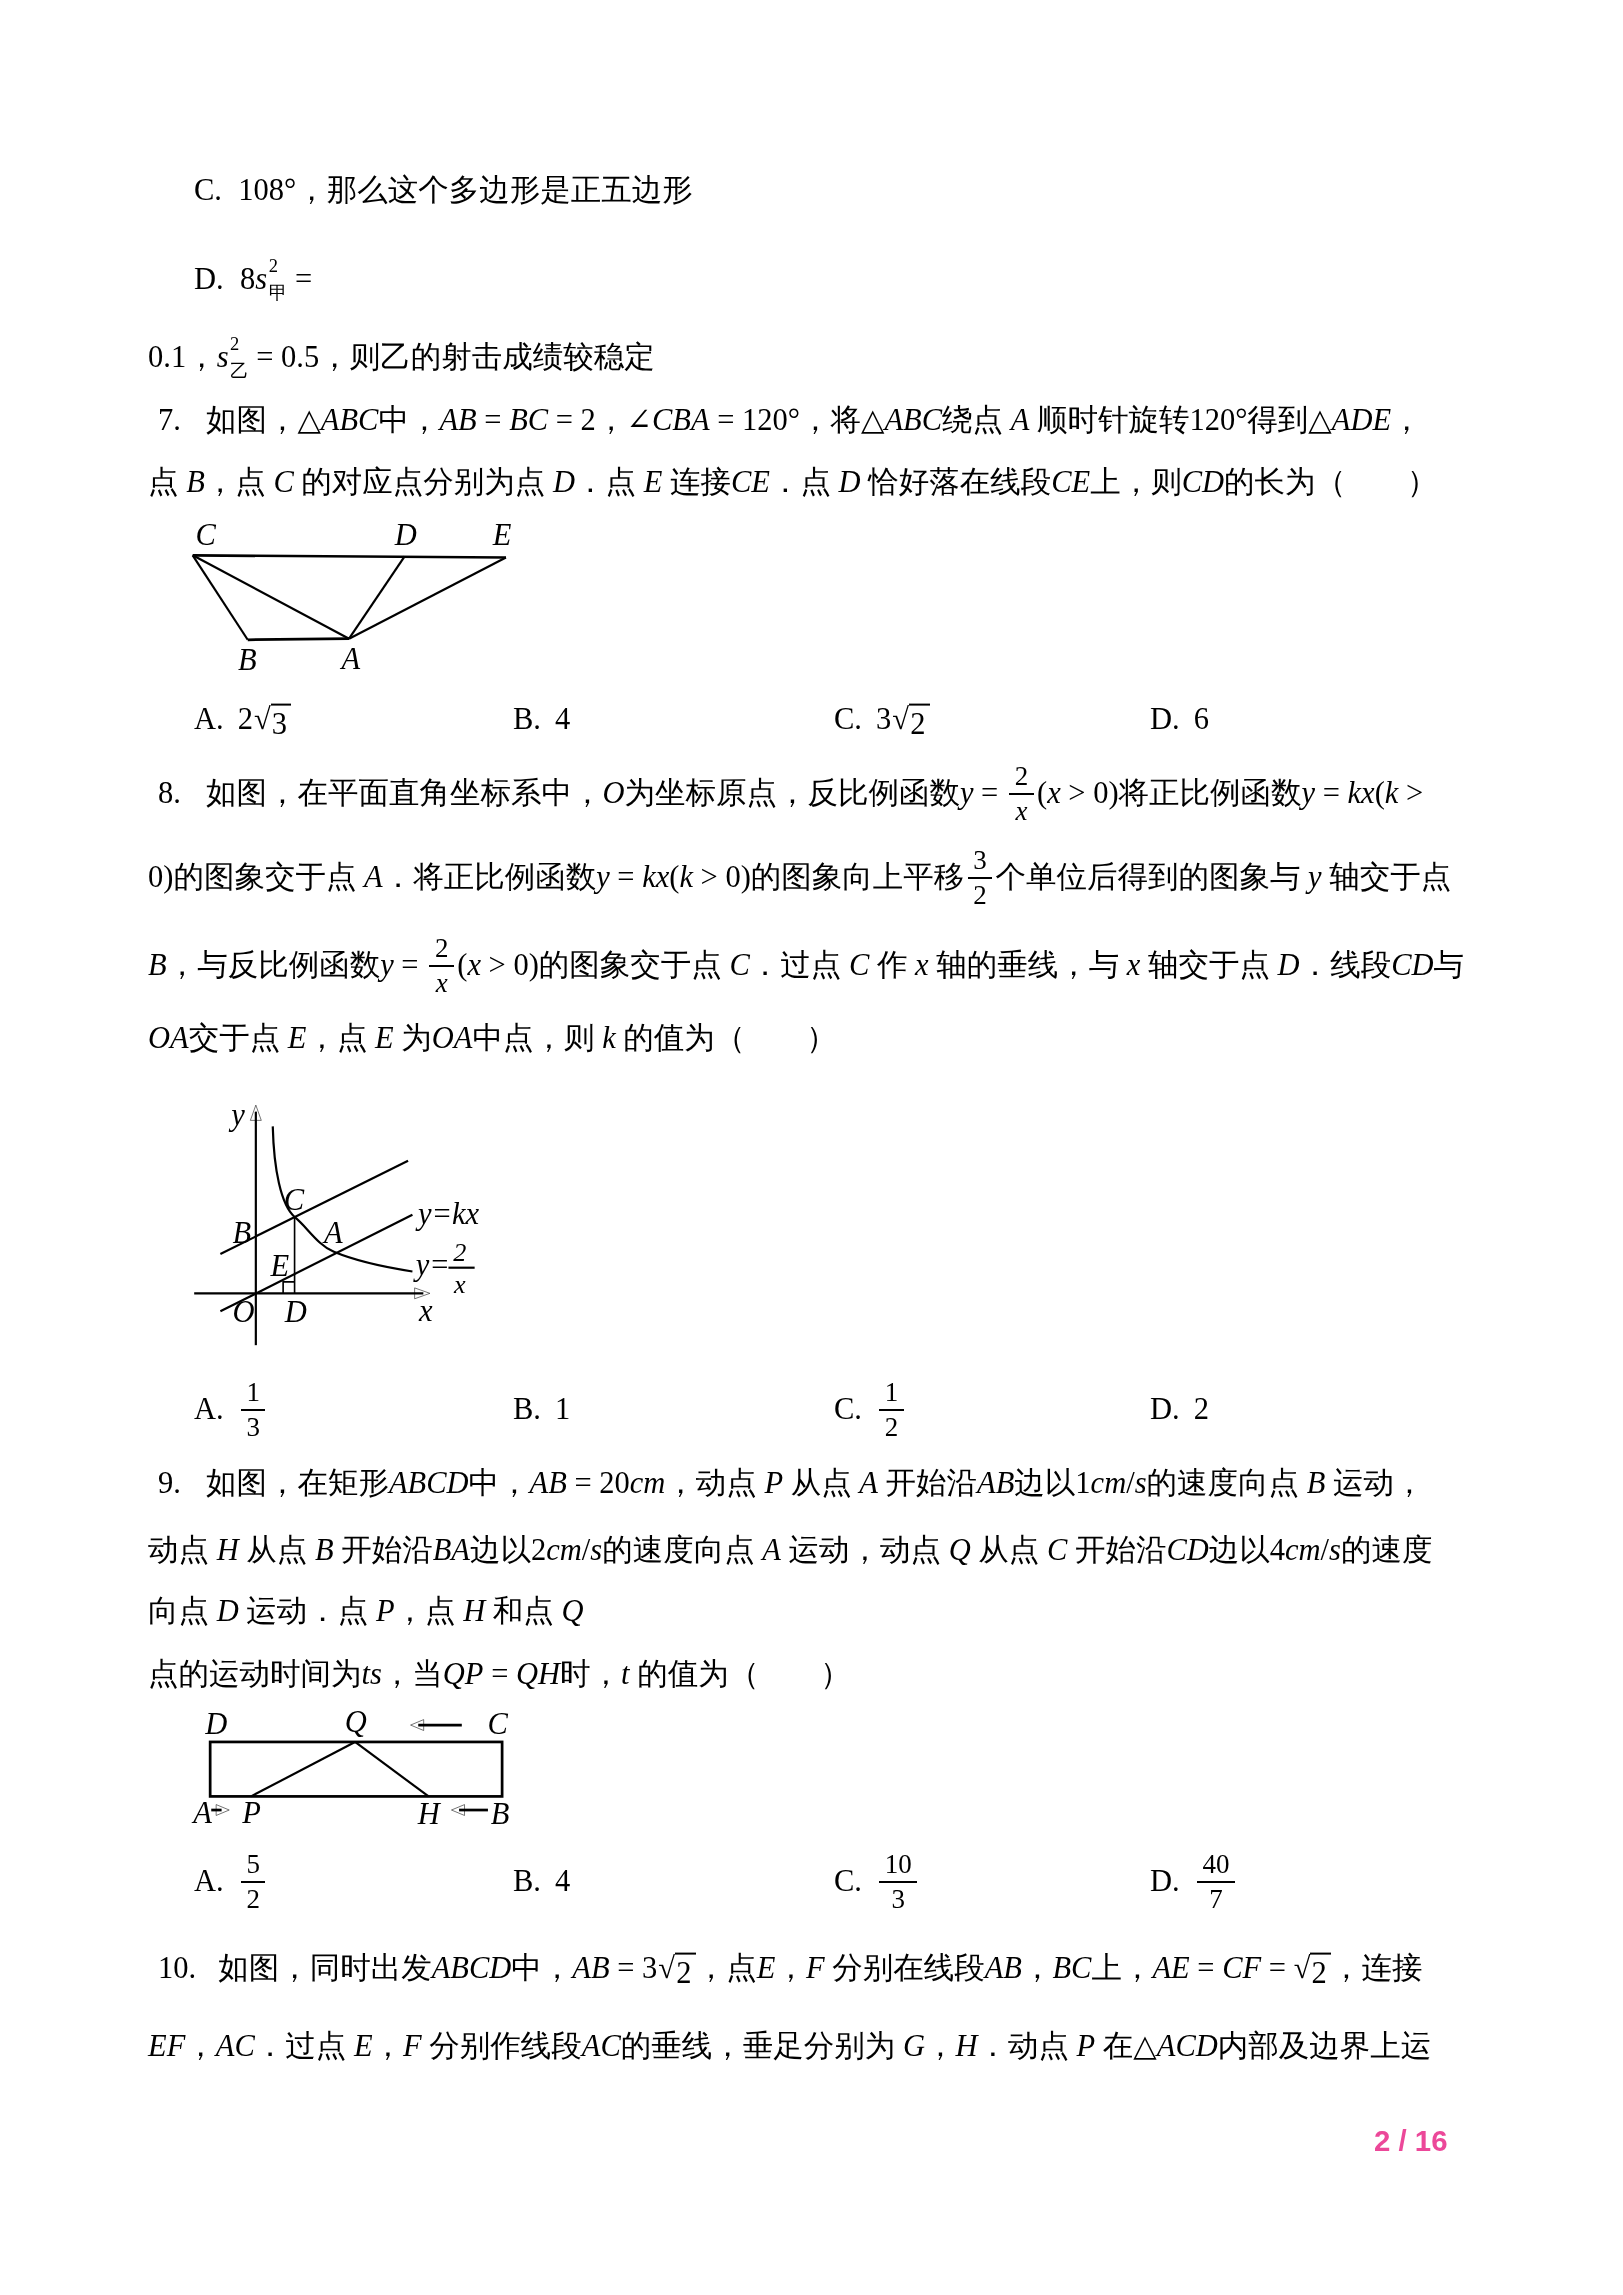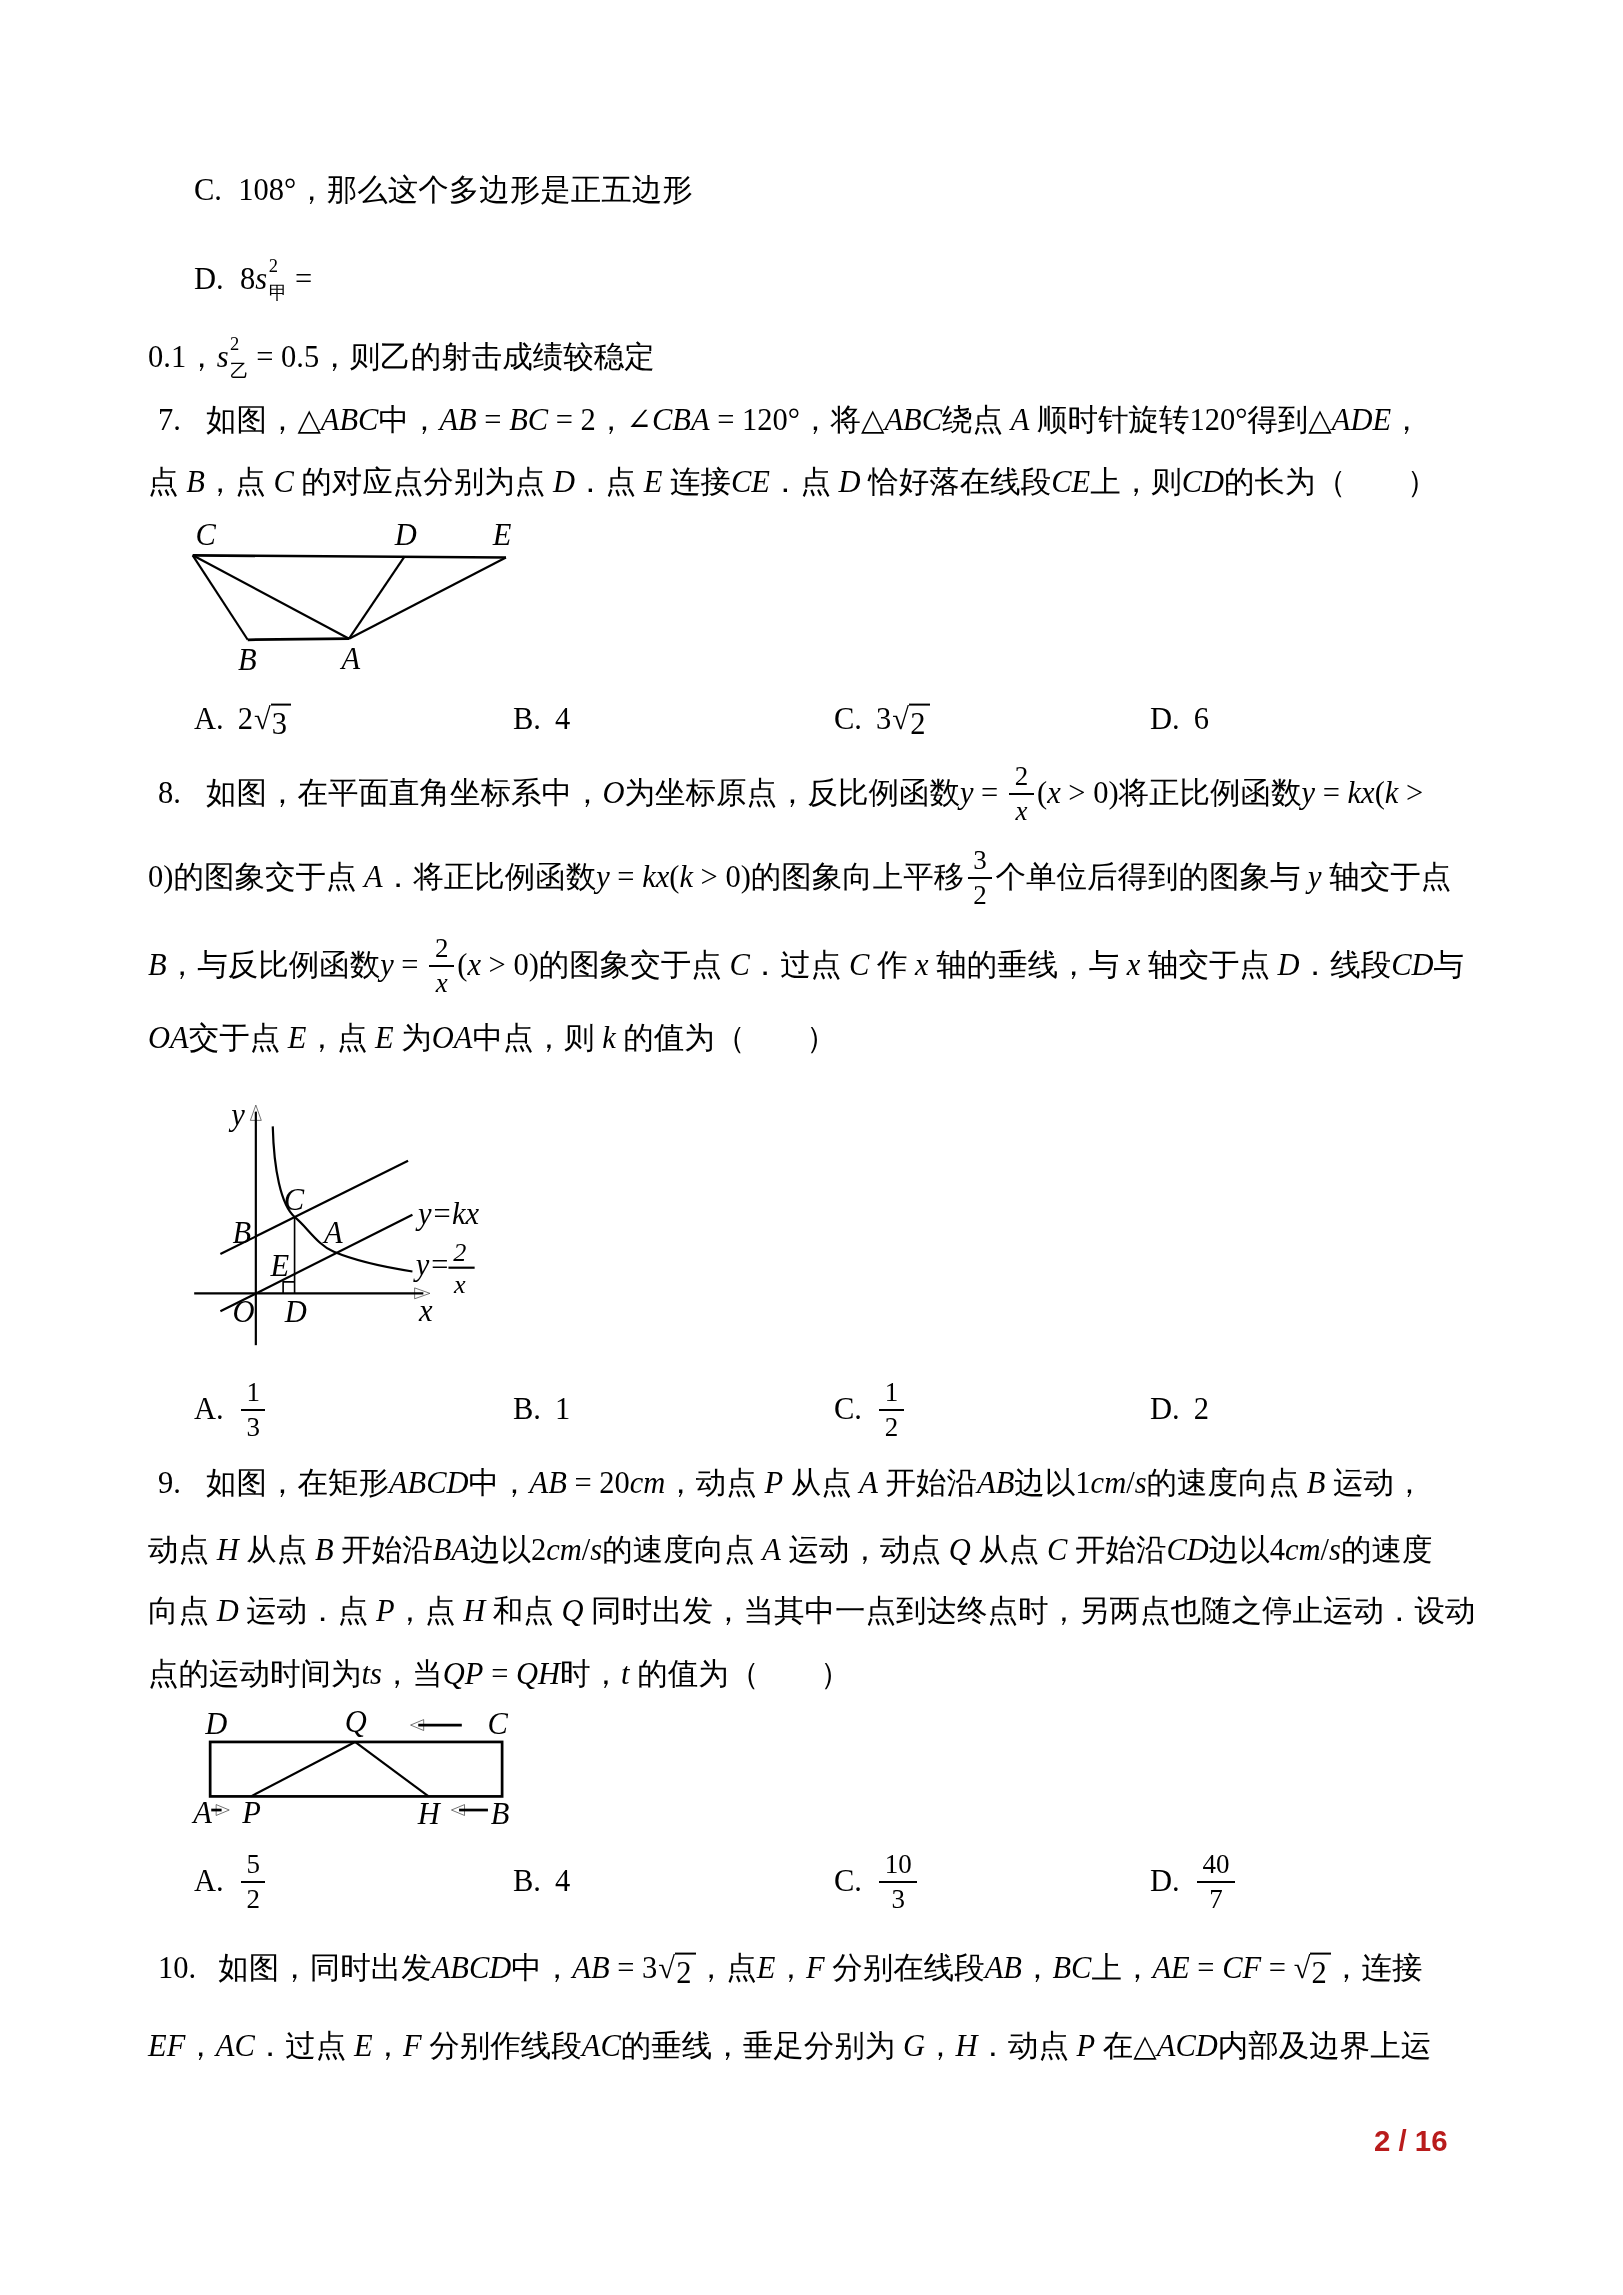--- a/index.html
+++ b/index.html
@@ -42,21 +42,21 @@
   .sqrt .rad{border-top:2.2px solid #000;line-height:1.05;padding:1.6px 4.4px 0 1.1px;transform:translateY(1.6px);}
   .fig{position:absolute;}
   .fig line,.fig path,.fig rect,.fig polyline{stroke:#000;fill:none;}
   .flbl{
     font-family:"Liberation Serif","DejaVu Serif",serif;
     font-style:italic;font-size:56px;fill:#000;stroke:none;
   }
   .pagenum{
     position:absolute;left:1374px;top:2124px;
     font-family:"Liberation Sans","DejaVu Sans",sans-serif;
-    font-weight:bold;font-size:29.4px;color:#b91c1c;
+    font-weight:bold;font-size:29.4px;color:#ec4899;
   }
 </style>
 </head>
 <body>
 
 <div class="page">
 
   <div class="line" style="left:194px;top:173px;height:35px">
       <span class="rm">C.</span>
       <span class="spacer" style="width: 16.4px;"></span>
@@ -336,21 +336,20 @@
     </div>
   <div class="line" style="left:148px;top:1594px;height:36px">
       <span class="cn">向点 </span>
       <span class="it">D</span>
       <span class="cn"> 运动．点 </span>
       <span class="it">P</span>
       <span class="cn">，点 </span>
       <span class="it">H</span>
       <span class="cn"> 和点 </span>
       <span class="it">Q</span>
-      <span class="cn"> 同时出发，当其中一点到达终点时，另两点也随之停止运动．设动</span>
     </div>
   <div class="line" style="left:148px;top:1657px;height:36px">
       <span class="cn">点的运动时间为</span>
       <span class="it">ts</span>
       <span class="cn">，当</span>
       <span class="it">QP</span>
       <span class="rm"> = </span>
       <span class="it">QH</span>
       <span class="cn">时，</span>
       <span class="it">t</span>

